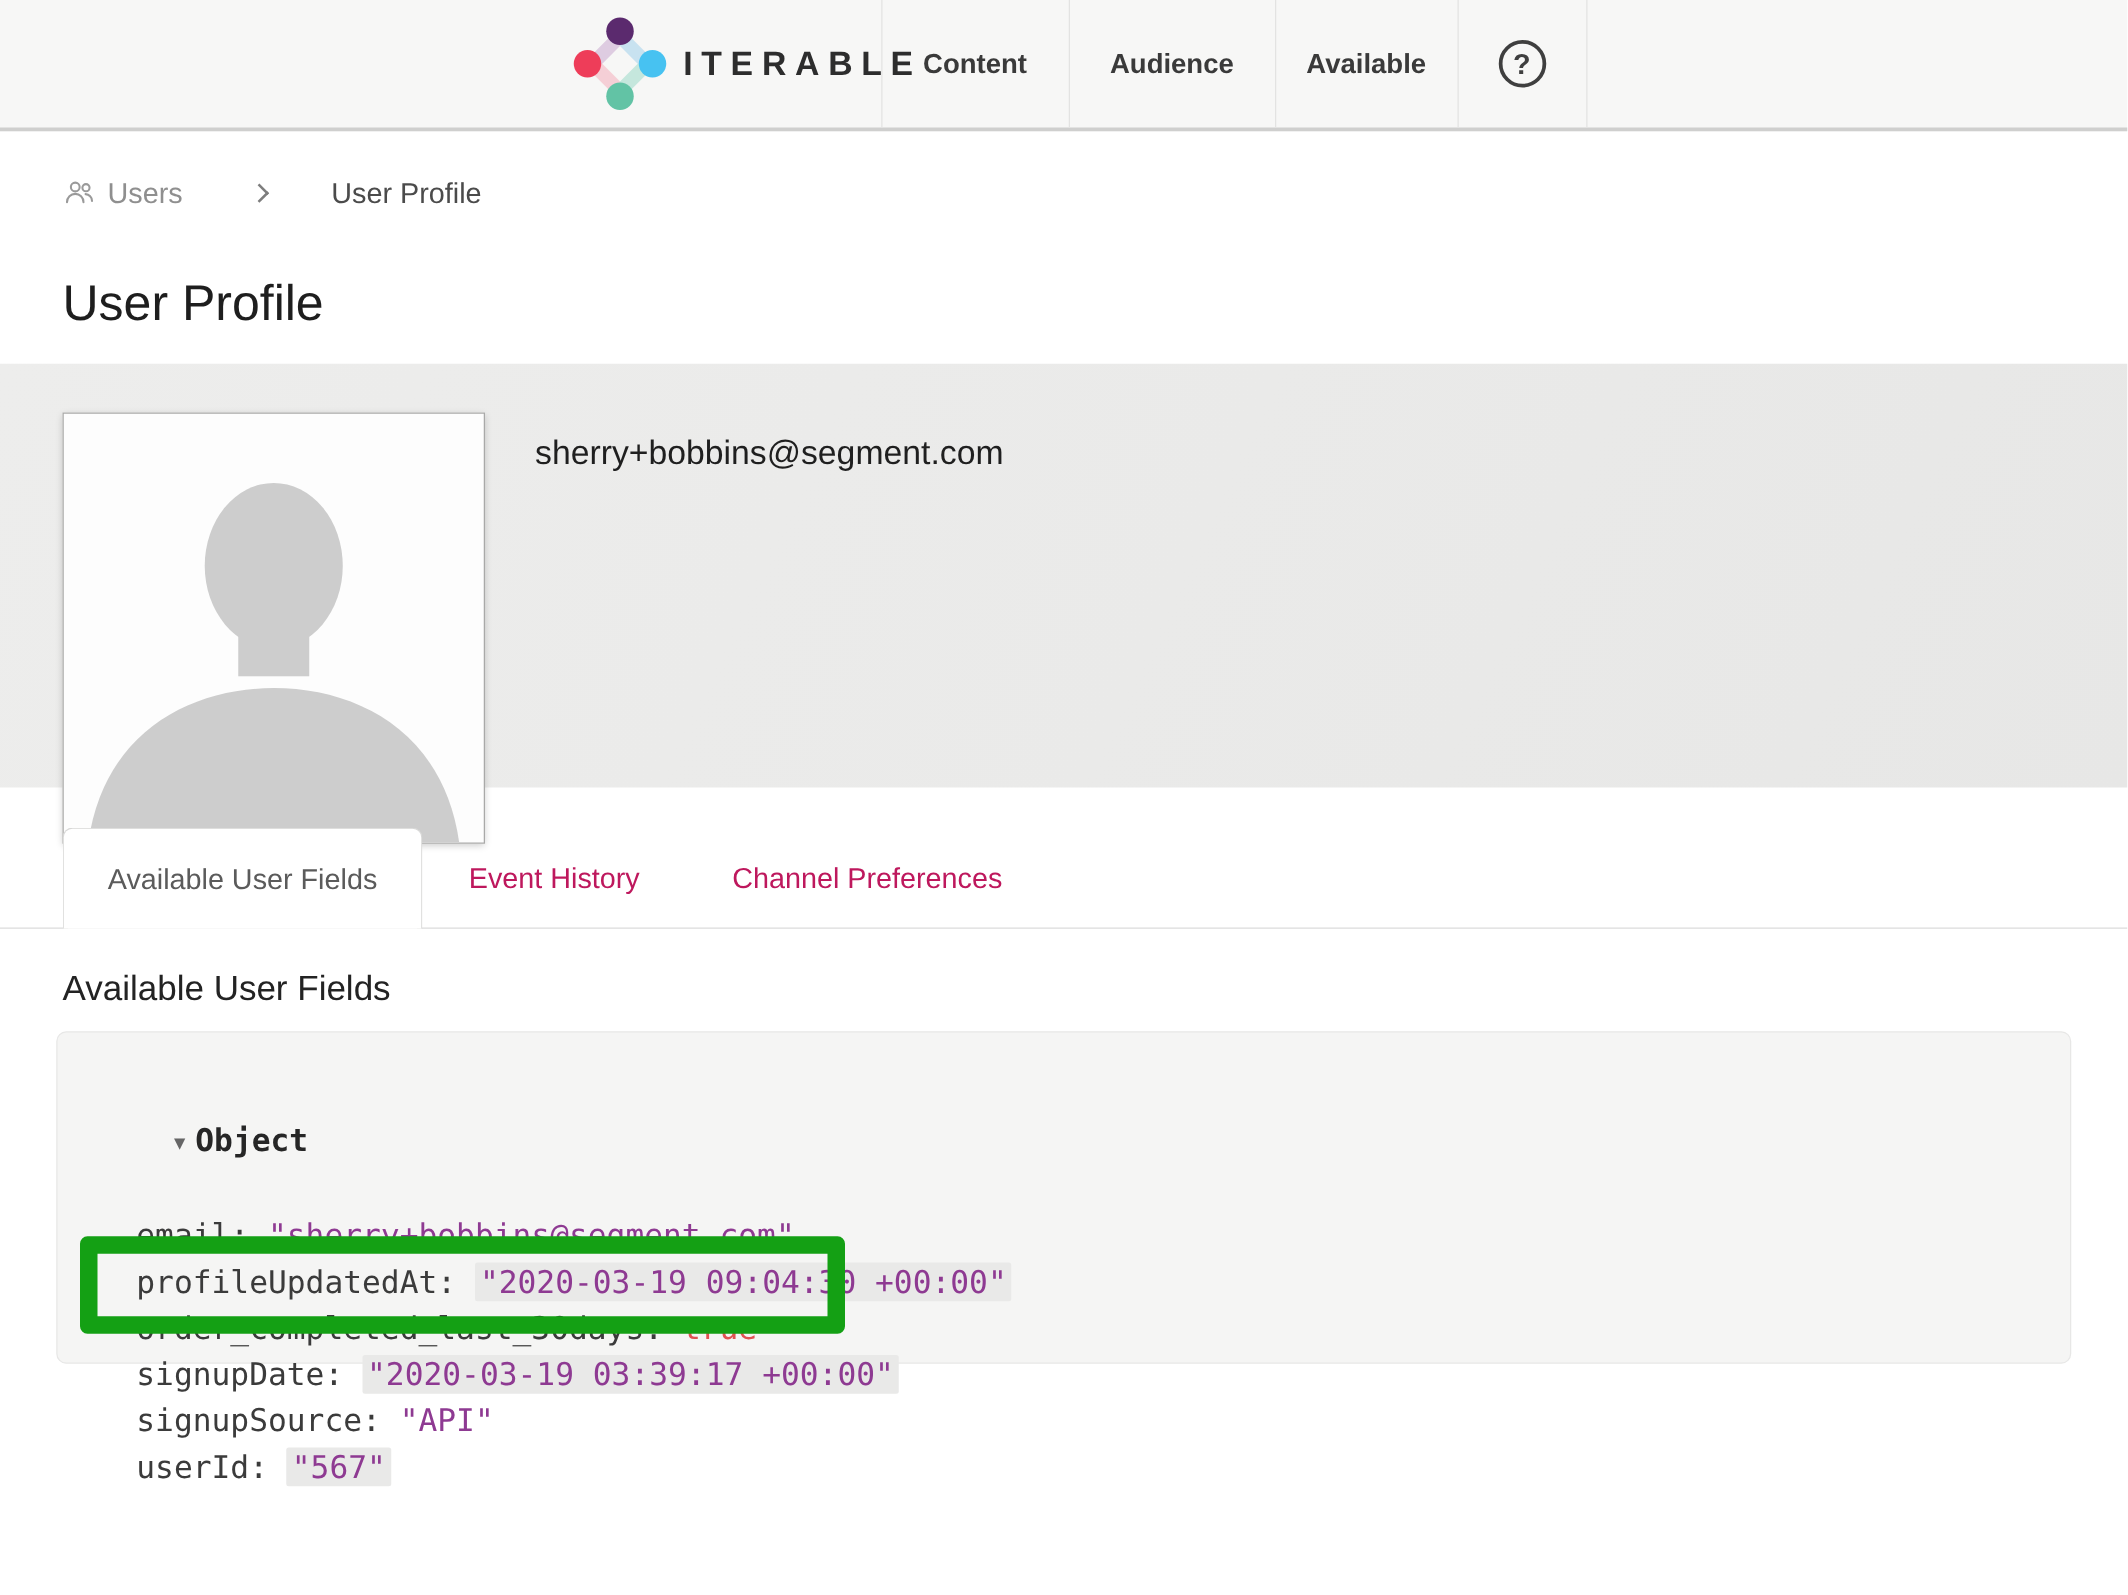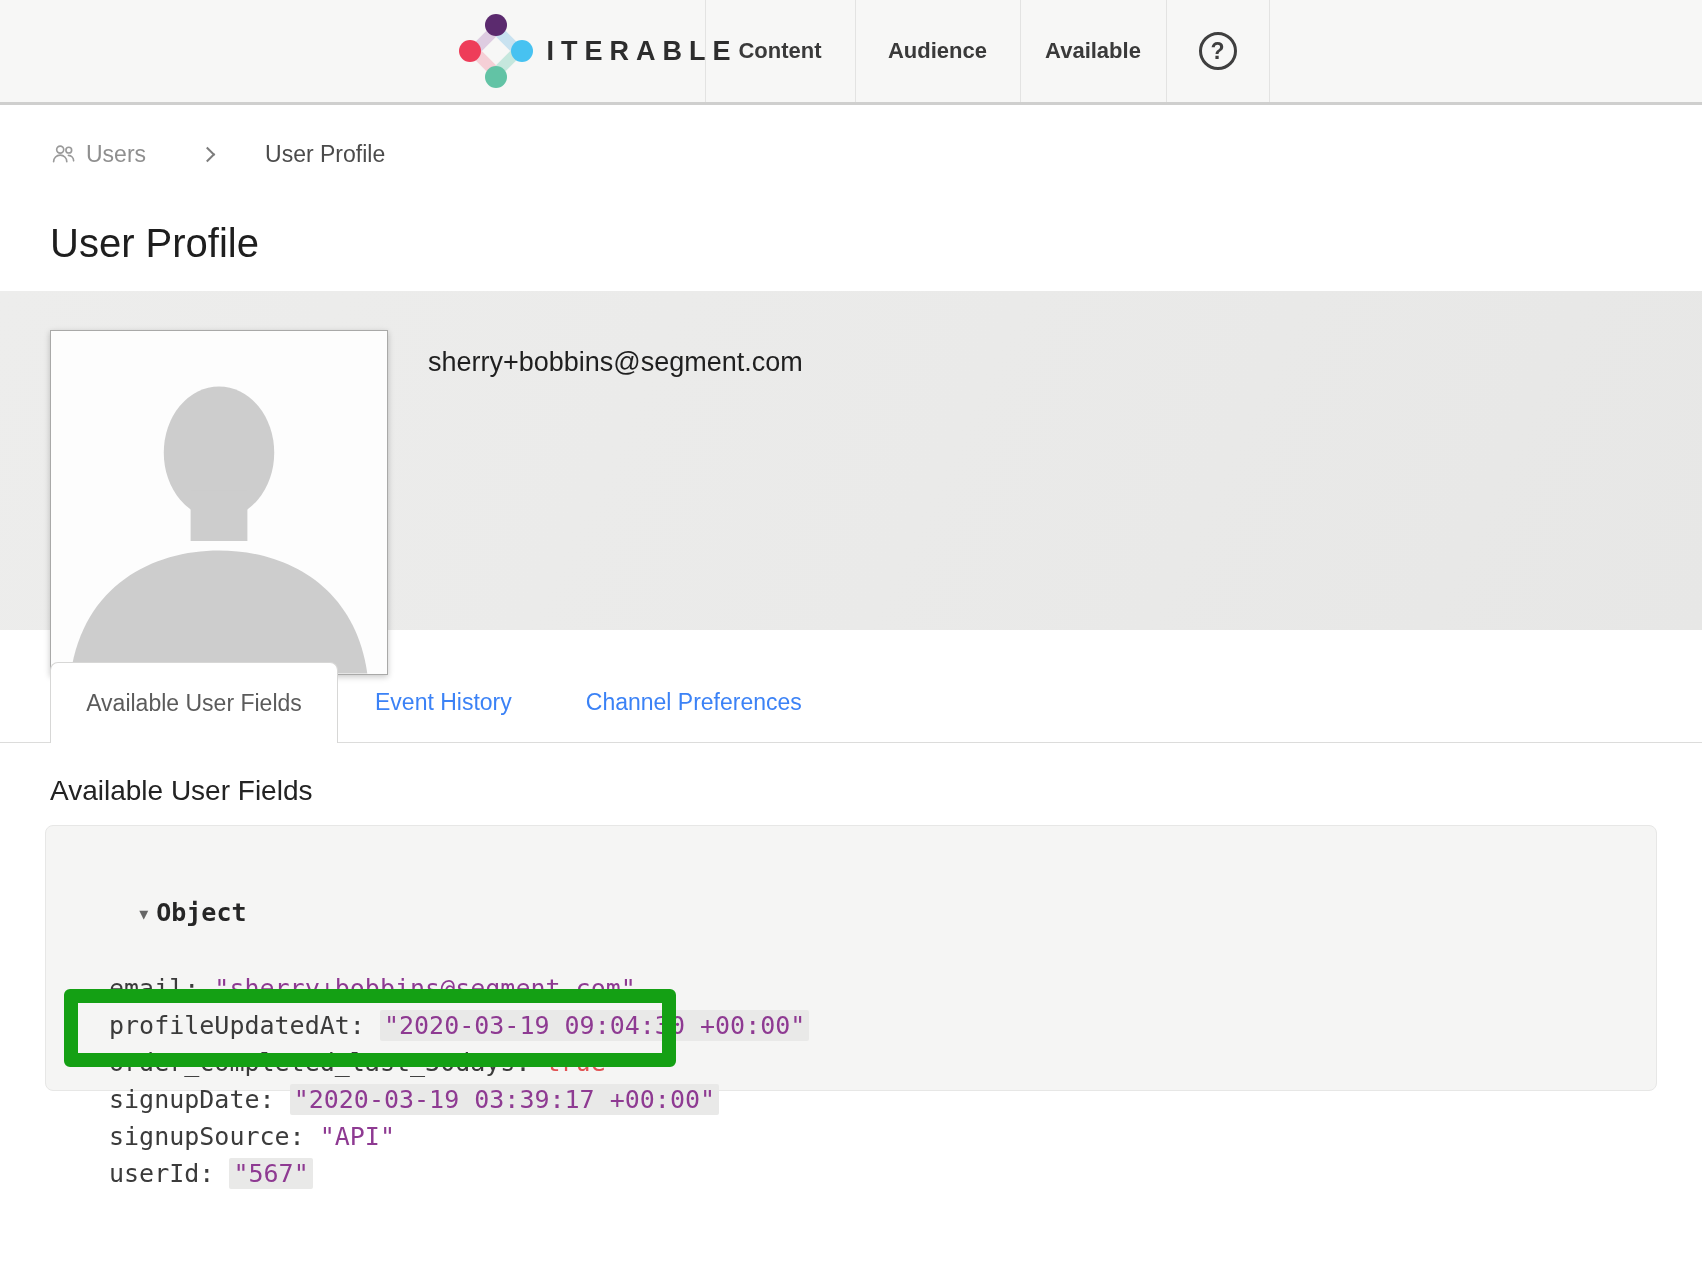--- a/index.html
+++ b/index.html
@@ -62,21 +62,21 @@
 
   
   .tabs{position:relative; margin-top:32px; height:81px; display:flex; align-items:stretch;}
   .tabs::after{content:""; position:absolute; left:0; right:0; bottom:0;
     height:1.5px; background:#dcdcdb;}
   .tab-active{position:relative; z-index:2; margin-left:50px; width:288px;
     background:#ffffff; border:1.5px solid #d7d7d6; border-bottom:none;
     border-radius:8px 8px 0 0; display:flex; align-items:center; justify-content:center;
     font-size:23px; color:#5b5b5b; cursor:pointer;}
   .tab{display:flex; align-items:center; padding:0 37px; font-size:23px;
-    color:#3b82f6; cursor:pointer;}
+    color:#be185d; cursor:pointer;}
 
   
   .sectionheading{margin:32px 0 0 50px; font-size:28px; font-weight:500; color:#232323;}
 
   
   .codeblock{position:relative; margin:18px 45px 0 45px; height:266px;
     background:#f5f5f4; border:1px solid #e7e7e6; border-radius:8px;
     padding-top:31px; font-family:"DejaVu Sans Mono", monospace;
     font-size:25px; line-height:37px; color:var(--key);}
   .json-row{padding-left:63px; white-space:pre;}

